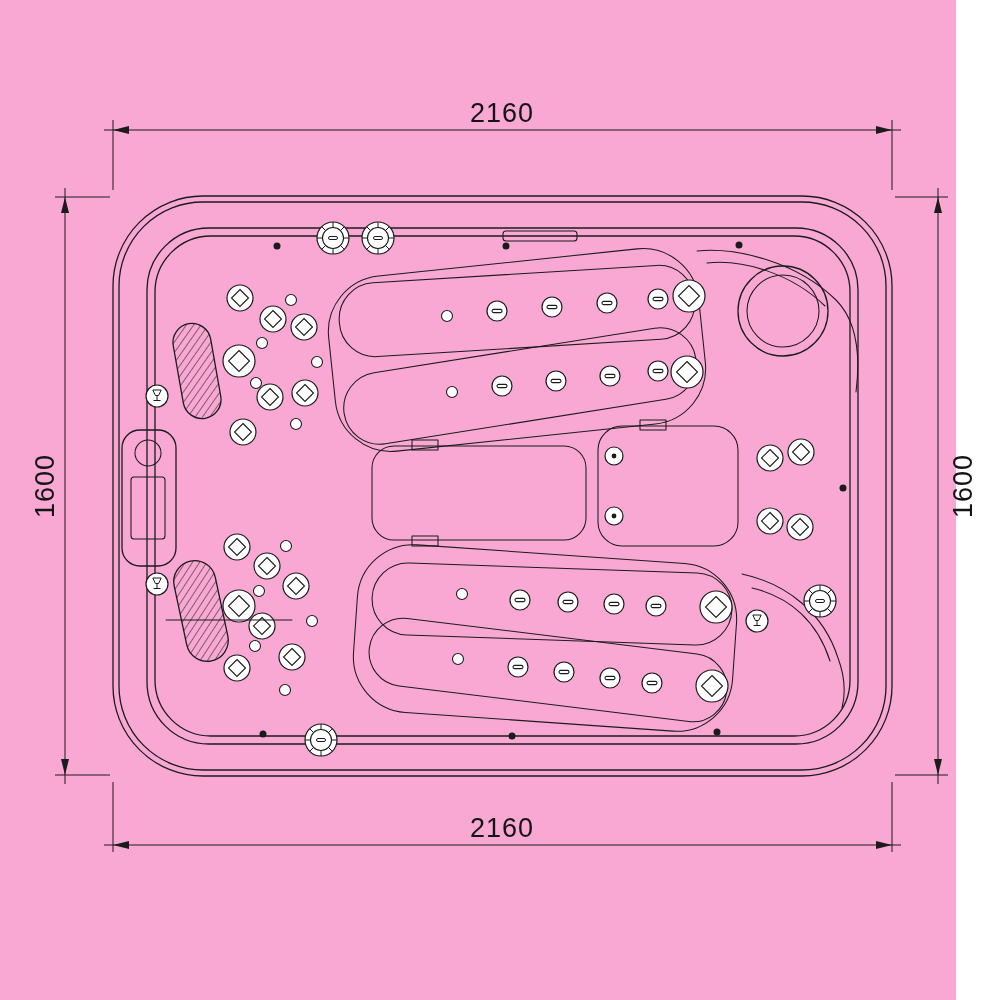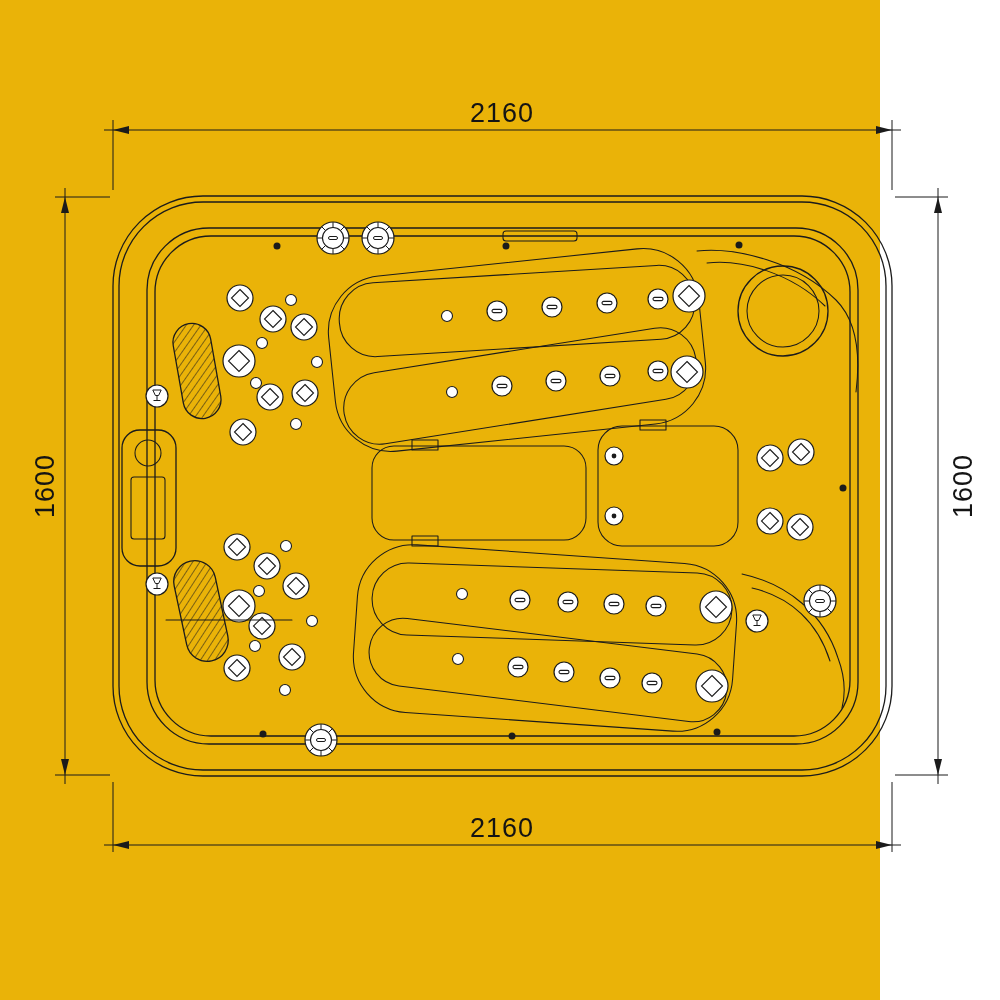--- a/index.html
+++ b/index.html
@@ -4,24 +4,24 @@
 <style>
   html, body {
     margin: 0;
     padding: 0;
     background: #ffffff;
     width: 1000px;
     height: 1000px;
     font-family: "Liberation Sans", sans-serif;
   }
   .canvas {
-    width: 880px;
+    width: 956px;
     height: 1000px;
     position: relative;
-    background: #eab308;
+    background: #f9a8d4;
   }
   svg { display: block; }
   .ln   { fill: none; stroke: #1b1b1b; stroke-width: 1.3; stroke-linecap: round; stroke-linejoin: round; }
   .thin { stroke-width: 1.05; }
   .dimline { fill: none; stroke: #1b1b1b; stroke-width: 1; }
   .arrow   { fill: #1b1b1b; stroke: none; }
   .dot     { fill: #1b1b1b; stroke: none; }
   .dim-label {
     font-family: "Liberation Sans", sans-serif;
     font-size: 27px;

